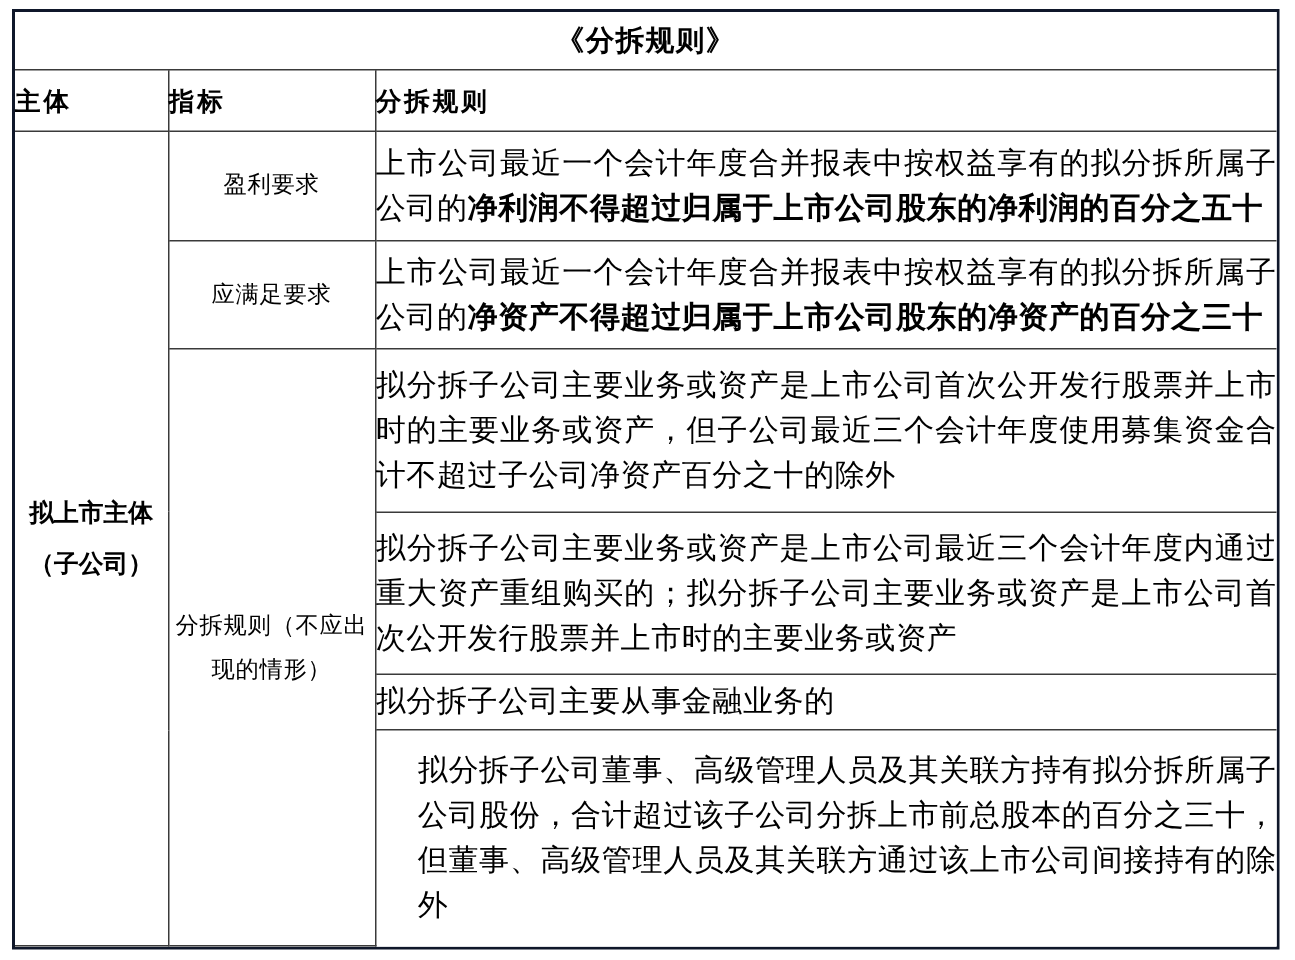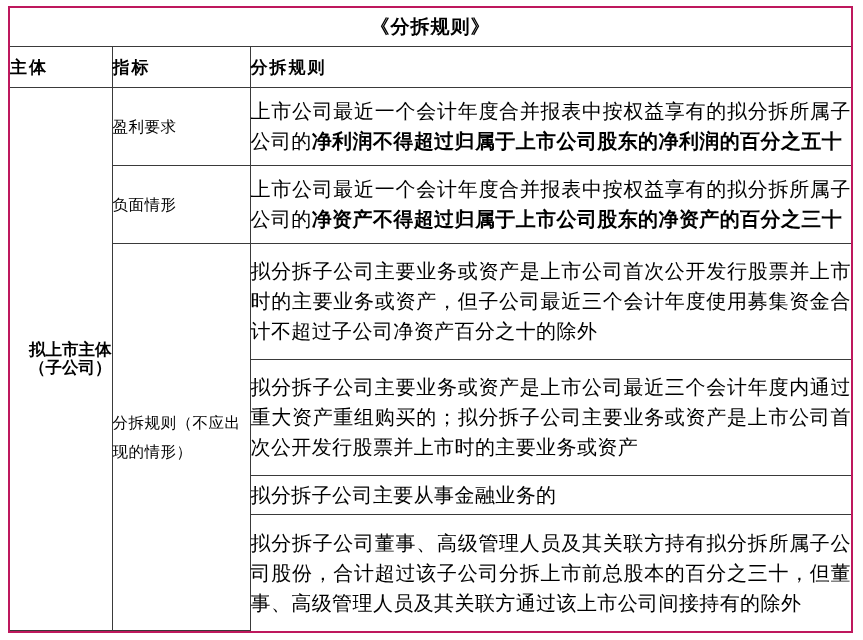--- a/index.html
+++ b/index.html
@@ -23,42 +23,42 @@
     box-sizing: border-box;
   }
 
   .table-wrap {
     position: absolute;
     left: 8px;
     top: 6px;
     width: 845px;
     height: 627px;
     box-sizing: border-box;
-    border: 2px solid #be185d;
+    border: 2px solid #0f172a;
     background: #ffffff;
   }
 
   table.rules-table {
     width: 100%;
     height: 100%;
     border-collapse: collapse;
     table-layout: fixed;
     background: #ffffff;
   }
 
   table.rules-table td {
     border: 1px solid #3a3a3a;
     padding: 0;
     vertical-align: middle;
     background: #ffffff;
   }
 
   
   table.rules-table tr:first-child td { border-top: none; }
-  table.rules-table tr:last-child td { border-bottom: none; }
+  table.rules-table tr:last-child td { border-bottom: none; padding-left: 28px; }
   table.rules-table td:first-child { border-left: none; }
   table.rules-table td:last-child { border-right: none; }
 
   .title-cell {
     text-align: center;
     font-weight: bold;
     font-size: 19px;
     letter-spacing: 1px;
     height: 38px;
     padding: 4px 0 6px 0;
@@ -66,30 +66,30 @@
 
   .head-cell {
     font-weight: bold;
     font-size: 17px;
     letter-spacing: 2px;
     height: 40px;
     padding: 3px 0 5px 0;
   }
 
   .subject-cell {
-    text-align: right;
+    text-align: center;
     font-weight: bold;
     font-size: 16.5px;
-    line-height: 18px;
+    line-height: 34px;
     letter-spacing: 0px;
     padding: 0 10px;
   }
 
   .metric-cell {
-    text-align: left;
+    text-align: center;
     font-size: 15.5px;
     line-height: 29px;
     letter-spacing: 0.5px;
     padding: 0 8px;
   }
 
   .req-cell {
     text-align: left;
     font-size: 20px;
     line-height: 30px;
@@ -136,21 +136,21 @@
           <td class="subject-cell" rowspan="6">拟上市主体（子公司）</td>
           <td class="metric-cell">盈利要求</td>
           <td class="req-cell">
             <p>
               <span>上市公司最近一个会计年度合并报表中按权益享有的拟分拆所属子公司的</span><span class="bold-seg">净利润不得超过归属于上市公司股东的净利润的百分之五十</span>
             </p>
           </td>
         </tr>
 
         <tr>
-          <td class="metric-cell">负面情形</td>
+          <td class="metric-cell">应满足要求</td>
           <td class="req-cell">
             <p>
               <span>上市公司最近一个会计年度合并报表中按权益享有的拟分拆所属子公司的</span><span class="bold-seg">净资产不得超过归属于上市公司股东的净资产的百分之三十</span>
             </p>
           </td>
         </tr>
 
         <tr>
           <td class="metric-cell" rowspan="4">分拆规则（不应出现的情形）</td>
           <td class="req-cell">

